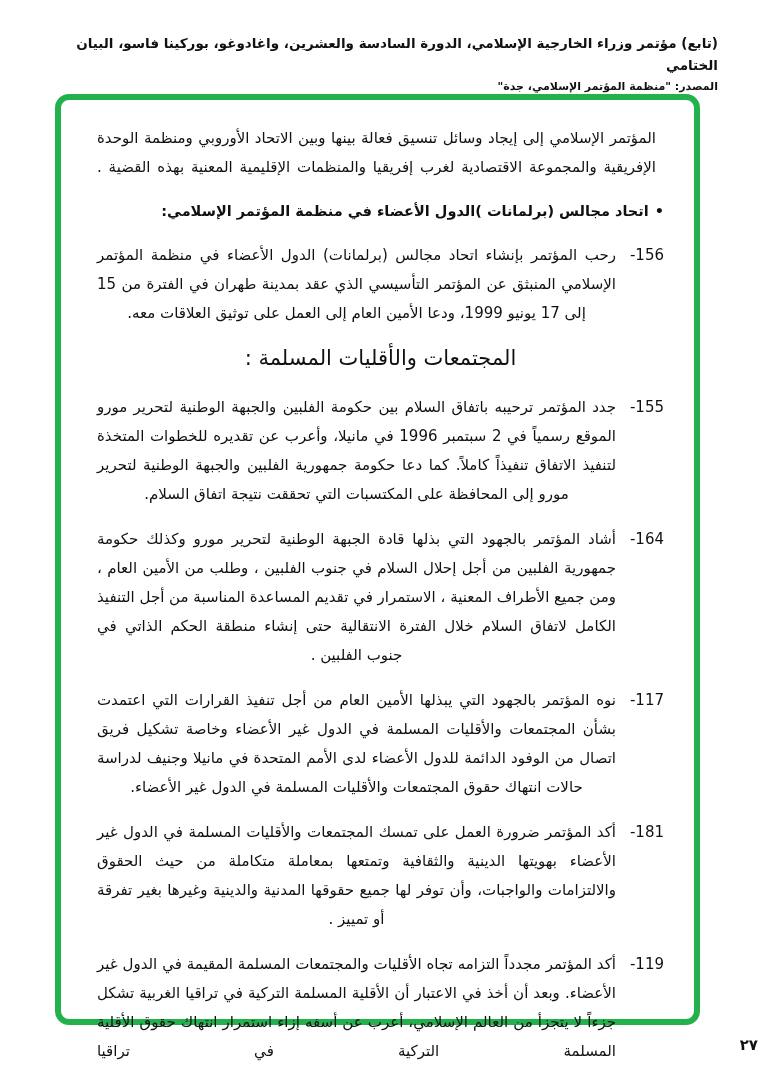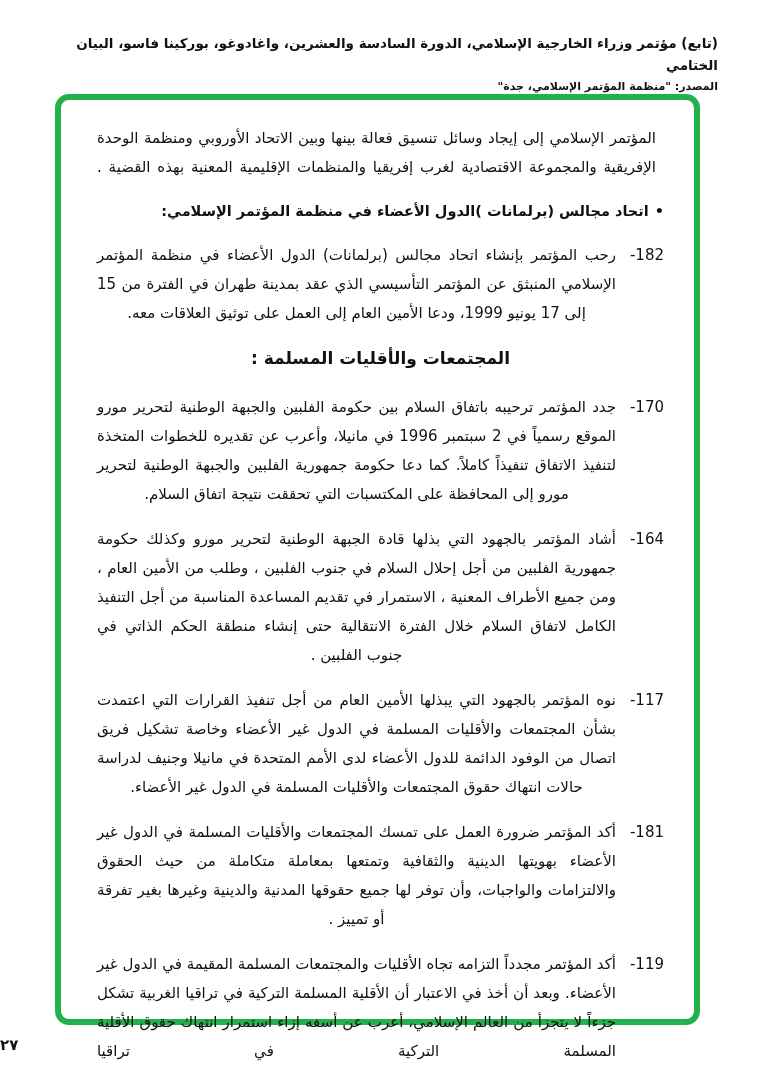--- a/index.html
+++ b/index.html
@@ -77,32 +77,32 @@
     top: 0;
   }
   .item .body {
     text-align: justify;
     text-align-last: center;
   }
   .item.continues .body {
     text-align-last: justify;
   }
   .section-heading {
-    font-size: 17px;
-    font-weight: bold;
+    font-size: 21px;
+    font-weight: normal;
     text-align: center;
     margin: 16px 0 20px 0;
     letter-spacing: 0.5px;
   }
   .page-number {
     position: absolute;
     top: 1036px;
     left: 0;
     right: 0;
-    text-align: left;
+    text-align: right;
     font-size: 15px;
     font-weight: bold;
   }
 </style>
 </head>
 <body>
 
 <div class="page-header">
   <div class="h1">(تابع) مؤتمر وزراء الخارجية الإسلامي، الدورة السادسة والعشرين، واغادوغو، بوركينا فاسو، البيان الختامي</div>
   <div class="h2">المصدر:  "منظمة المؤتمر الإسلامي، جدة"</div>
@@ -111,28 +111,28 @@
 <div class="green-box">
   <div class="box-content">
 
     <p class="cont">المؤتمر الإسلامي إلى إيجاد وسائل تنسيق فعالة بينها وبين الاتحاد الأوروبي ومنظمة الوحدة الإفريقية والمجموعة الاقتصادية لغرب إفريقيا والمنظمات الإقليمية المعنية بهذه القضية .</p>
 
     <div class="bullet-heading">
       <span class="bullet">•</span><span class="bh-text">اتحاد مجالس (برلمانات )الدول الأعضاء في منظمة المؤتمر الإسلامي:</span>
     </div>
 
     <div class="item">
-      <span class="num">182-</span>
+      <span class="num">156-</span>
       <div class="body">رحب المؤتمر بإنشاء اتحاد مجالس (برلمانات) الدول الأعضاء في منظمة المؤتمر الإسلامي المنبثق عن المؤتمر التأسيسي الذي عقد بمدينة طهران في الفترة من 15 إلى 17 يونيو 1999، ودعا الأمين العام إلى العمل على توثيق العلاقات معه.</div>
     </div>
 
     <h2 class="section-heading">المجتمعات والأقليات المسلمة :</h2>
 
     <div class="item">
-      <span class="num">170-</span>
+      <span class="num">155-</span>
       <div class="body">جدد المؤتمر ترحيبه باتفاق السلام بين حكومة الفلبين والجبهة الوطنية لتحرير مورو الموقع رسمياً في 2 سبتمبر 1996 في مانيلا، وأعرب عن تقديره للخطوات المتخذة لتنفيذ الاتفاق تنفيذاً كاملاً. كما دعا حكومة جمهورية الفلبين والجبهة الوطنية لتحرير مورو إلى المحافظة على المكتسبات التي تحققت نتيجة اتفاق السلام.</div>
     </div>
 
     <div class="item">
       <span class="num">164-</span>
       <div class="body">أشاد المؤتمر بالجهود التي بذلها قادة الجبهة الوطنية لتحرير مورو وكذلك حكومة جمهورية الفلبين من أجل إحلال السلام في جنوب الفلبين ، وطلب من الأمين العام ، ومن جميع الأطراف المعنية ، الاستمرار في تقديم المساعدة المناسبة من أجل التنفيذ الكامل لاتفاق السلام خلال الفترة الانتقالية حتى إنشاء منطقة الحكم الذاتي في جنوب الفلبين .</div>
     </div>
 
     <div class="item">
       <span class="num">117-</span>

